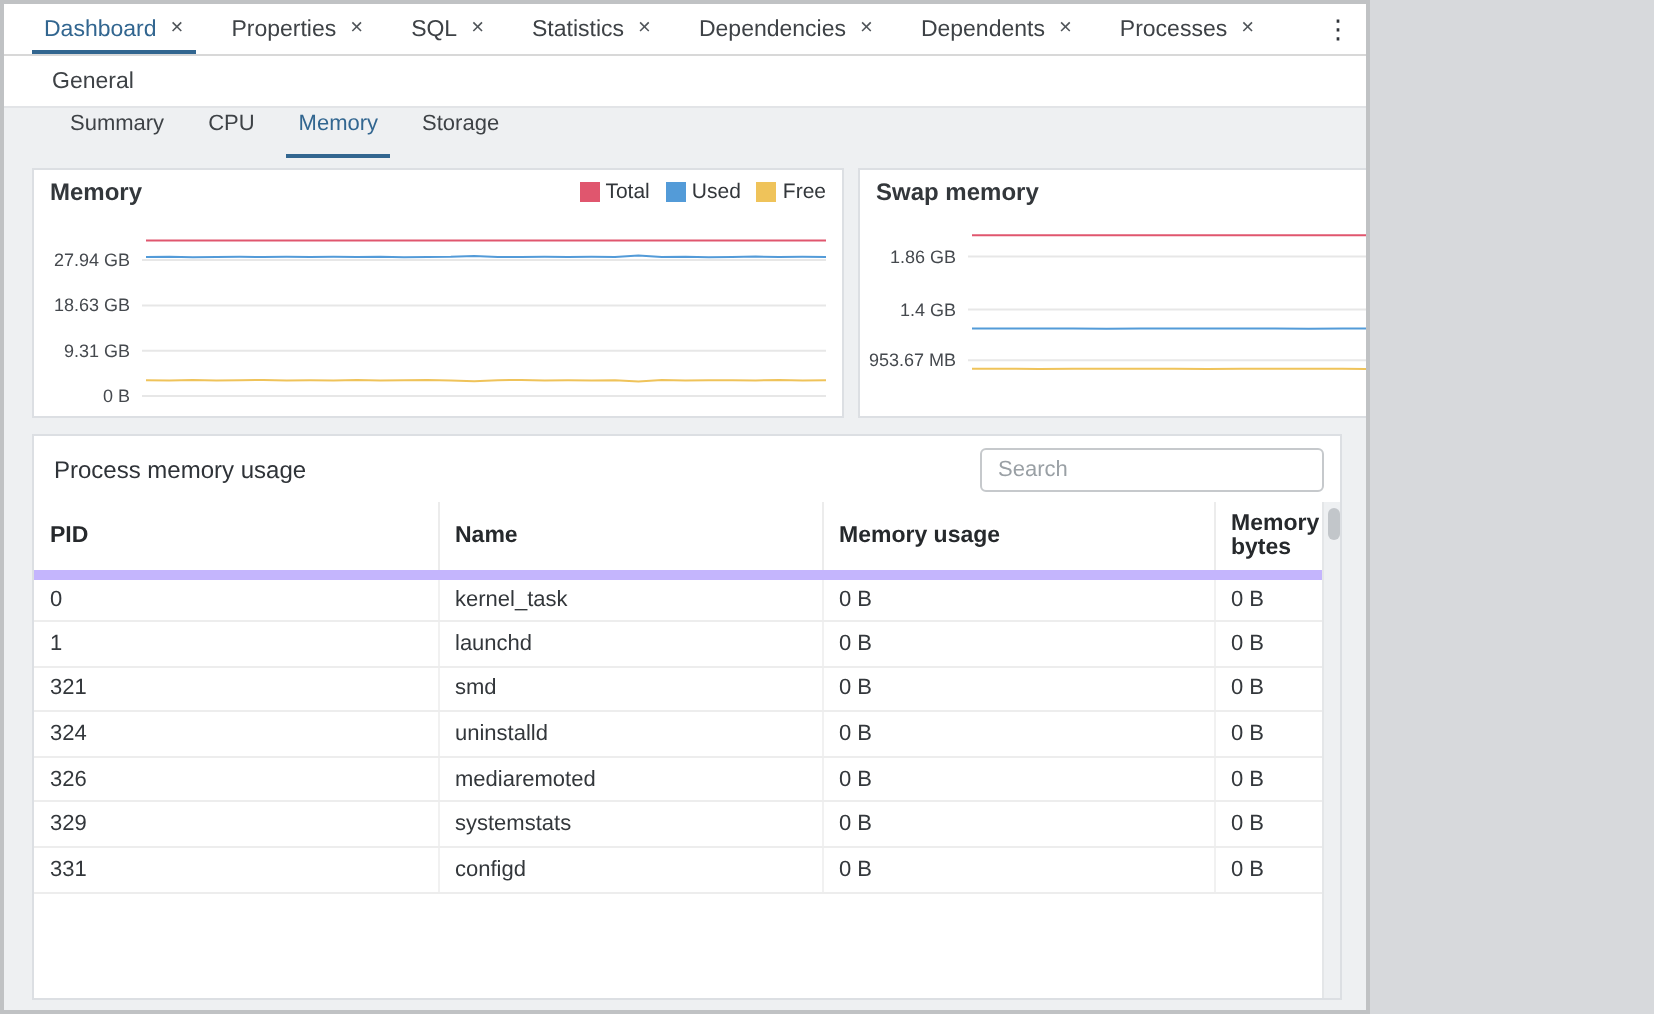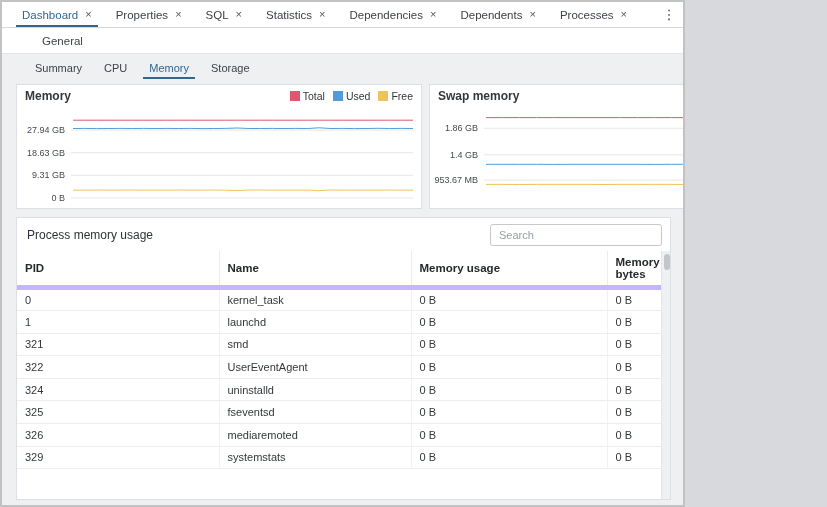--- a/index.html
+++ b/index.html
@@ -24,35 +24,35 @@
     content:""; position:absolute; left:6px; right:6px; bottom:0;
     height:2px; background:#326690;
   }
   .kebab{
     width:28px; display:flex; align-items:center; justify-content:center;
     font-size:13px; color:#2f3338; cursor:pointer; letter-spacing:0;
   }
   
   .l2-tabbar{
     height:26px; background:#fff; border-bottom:1px solid #e2e4e7;
-    display:flex; padding-left:28px; margin-bottom:2px;
+    display:flex; padding-left:12px; margin-bottom:2px;
   }
   .l2tab{
     display:flex; align-items:center; padding:0 12px; font-size:11.5px;
     color:#3e4246; cursor:pointer; position:relative;
   }
   .l2tab.active{ color:#326690; }
   .l2tab.active::after{
     content:""; position:absolute; left:4px; right:4px; bottom:0;
     height:2px; background:#326690;
   }
   
   .l3-tabbar{ height:24px; display:flex; padding-left:22px; align-items:stretch; }
   .l3tab{
-    display:flex; align-items:center; padding:0 11px; font-size:11px;
+    display:flex; padding:0 11px; font-size:11px;
     color:#3e4246; cursor:pointer; position:relative;
   }
   .l3tab.active{ color:#326690; }
   .l3tab.active::after{
     content:""; position:absolute; left:5px; right:5px; bottom:1px;
     height:2px; background:#326690;
   }
   
   .charts-row{ display:flex; gap:7px; margin:4px 12px 8px 14px; }
   .chart-card{ background:#fff; border:1px solid #dcdfe3; }
@@ -266,46 +266,40 @@
               <td>0 B</td>
               <td>0 B</td>
             </tr>
             <tr>
               <td>321</td>
               <td>smd</td>
               <td>0 B</td>
               <td>0 B</td>
             </tr>
             <tr>
-              <td>322</td>
-              <td>UserEventAgent</td>
-              <td>0 B</td>
-              <td>0 B</td>
-            </tr>
-            <tr>
               <td>324</td>
               <td>uninstalld</td>
               <td>0 B</td>
               <td>0 B</td>
             </tr>
             <tr>
-              <td>325</td>
-              <td>fseventsd</td>
-              <td>0 B</td>
-              <td>0 B</td>
-            </tr>
-            <tr>
               <td>326</td>
               <td>mediaremoted</td>
               <td>0 B</td>
               <td>0 B</td>
             </tr>
             <tr>
               <td>329</td>
               <td>systemstats</td>
+              <td>0 B</td>
+              <td>0 B</td>
+            </tr>
+            <tr>
+              <td>331</td>
+              <td>configd</td>
               <td>0 B</td>
               <td>0 B</td>
             </tr>
           </tbody>
       </table>
       <div class="scrollbar">
         <div class="scroll-thumb"></div>
       </div>
     </div>
   </section>

